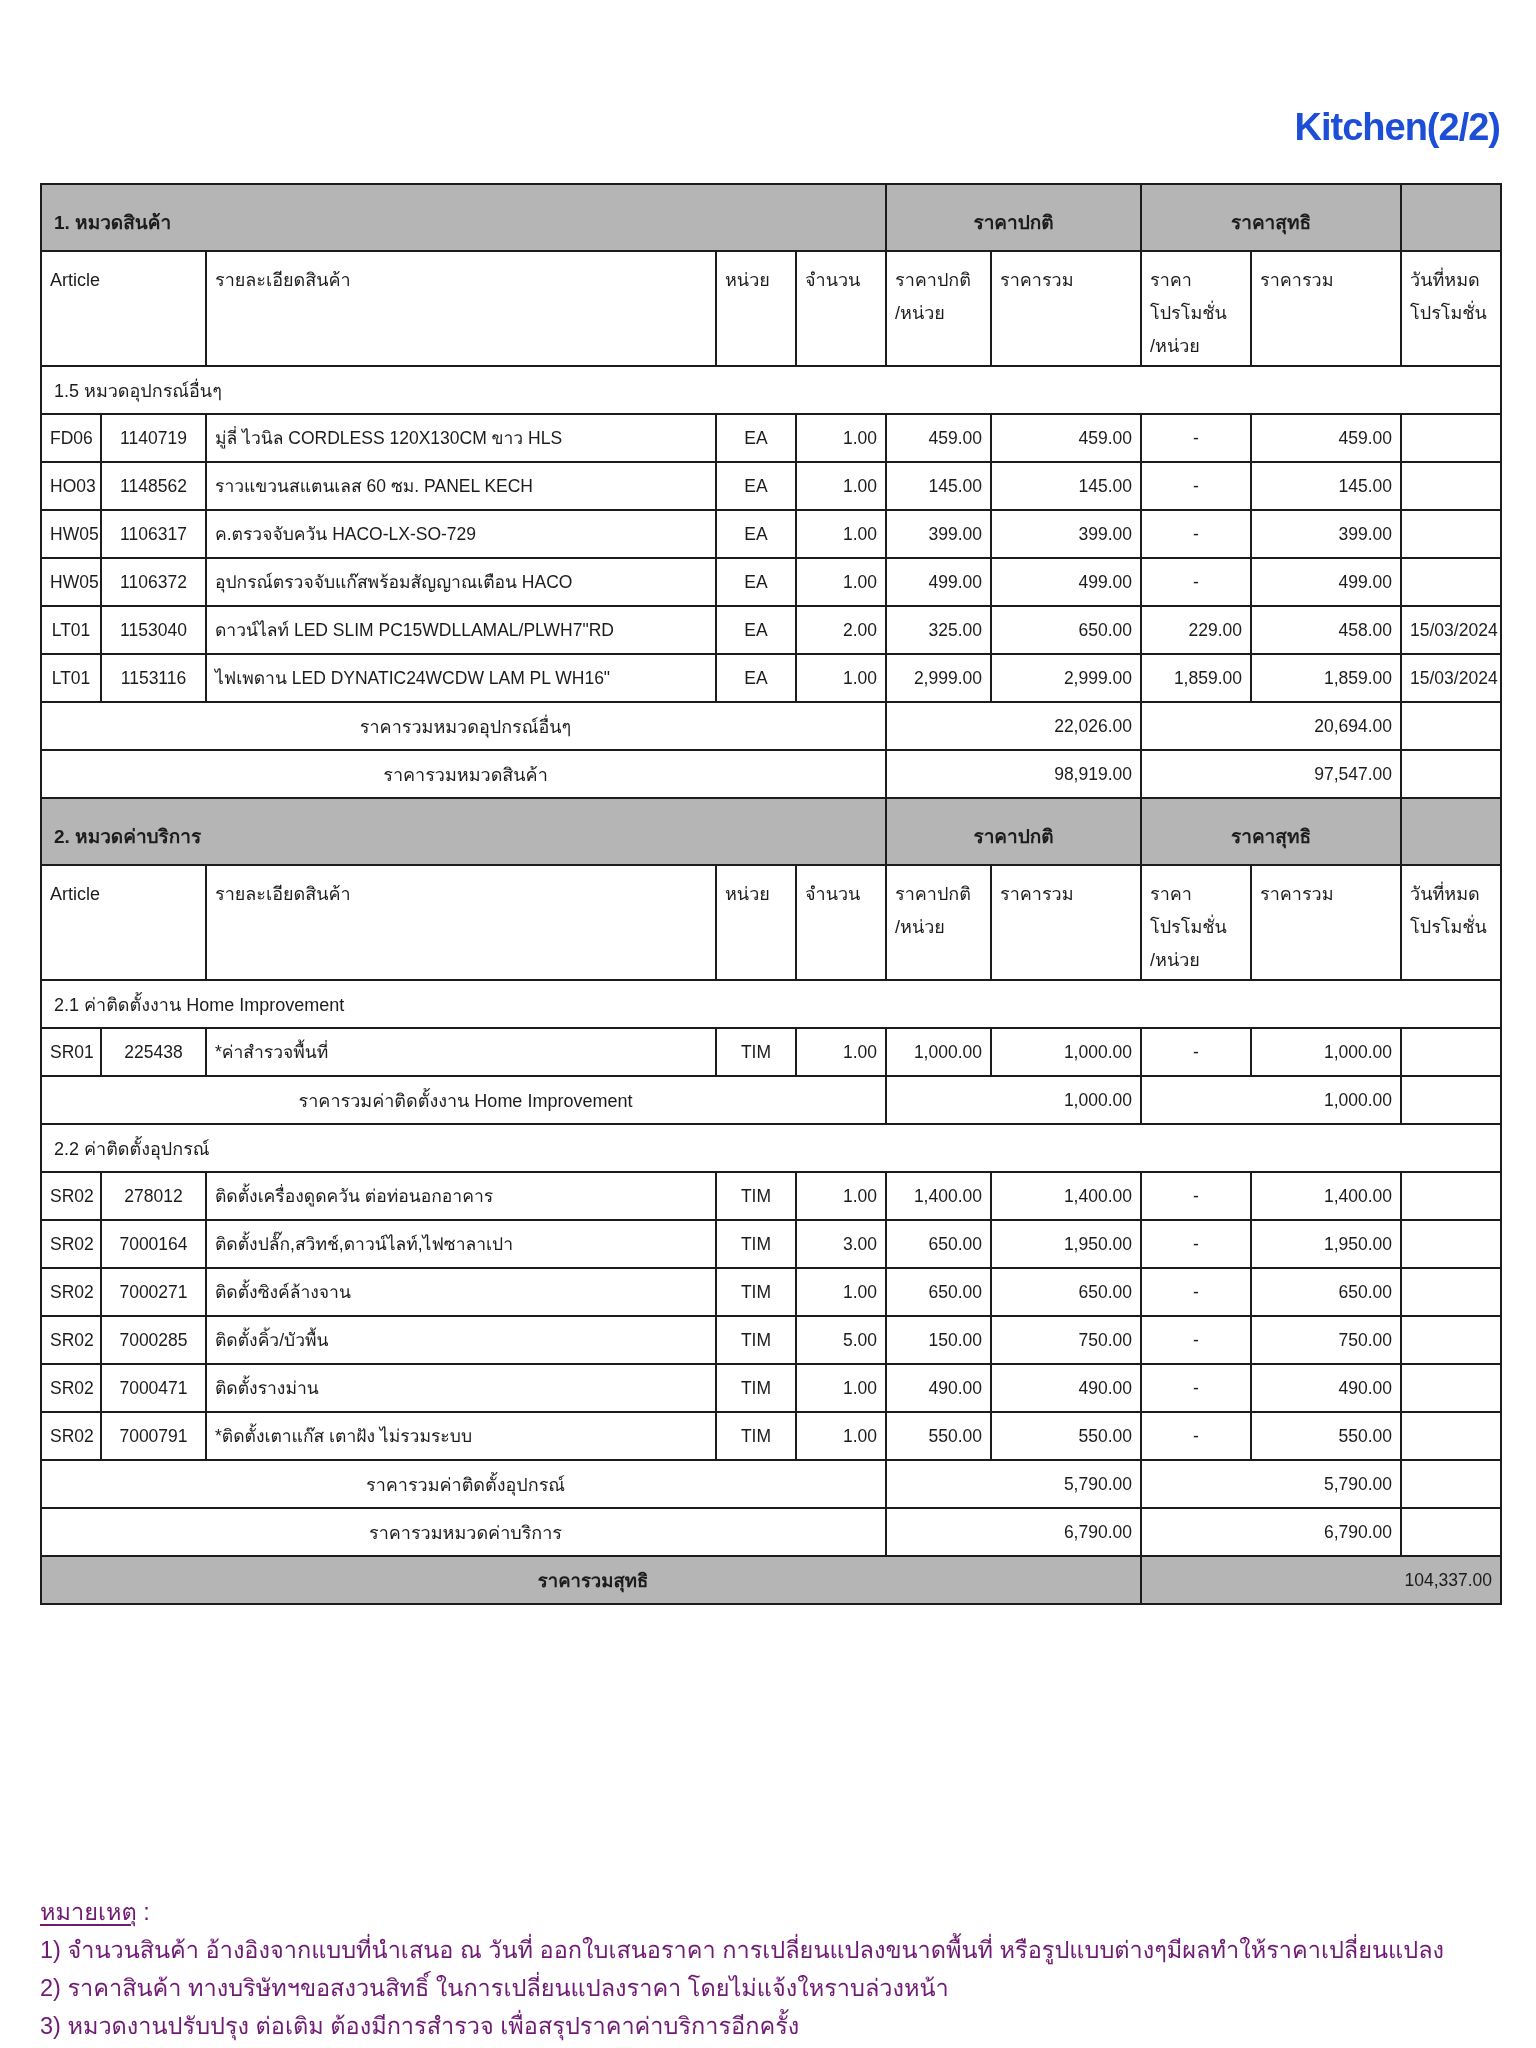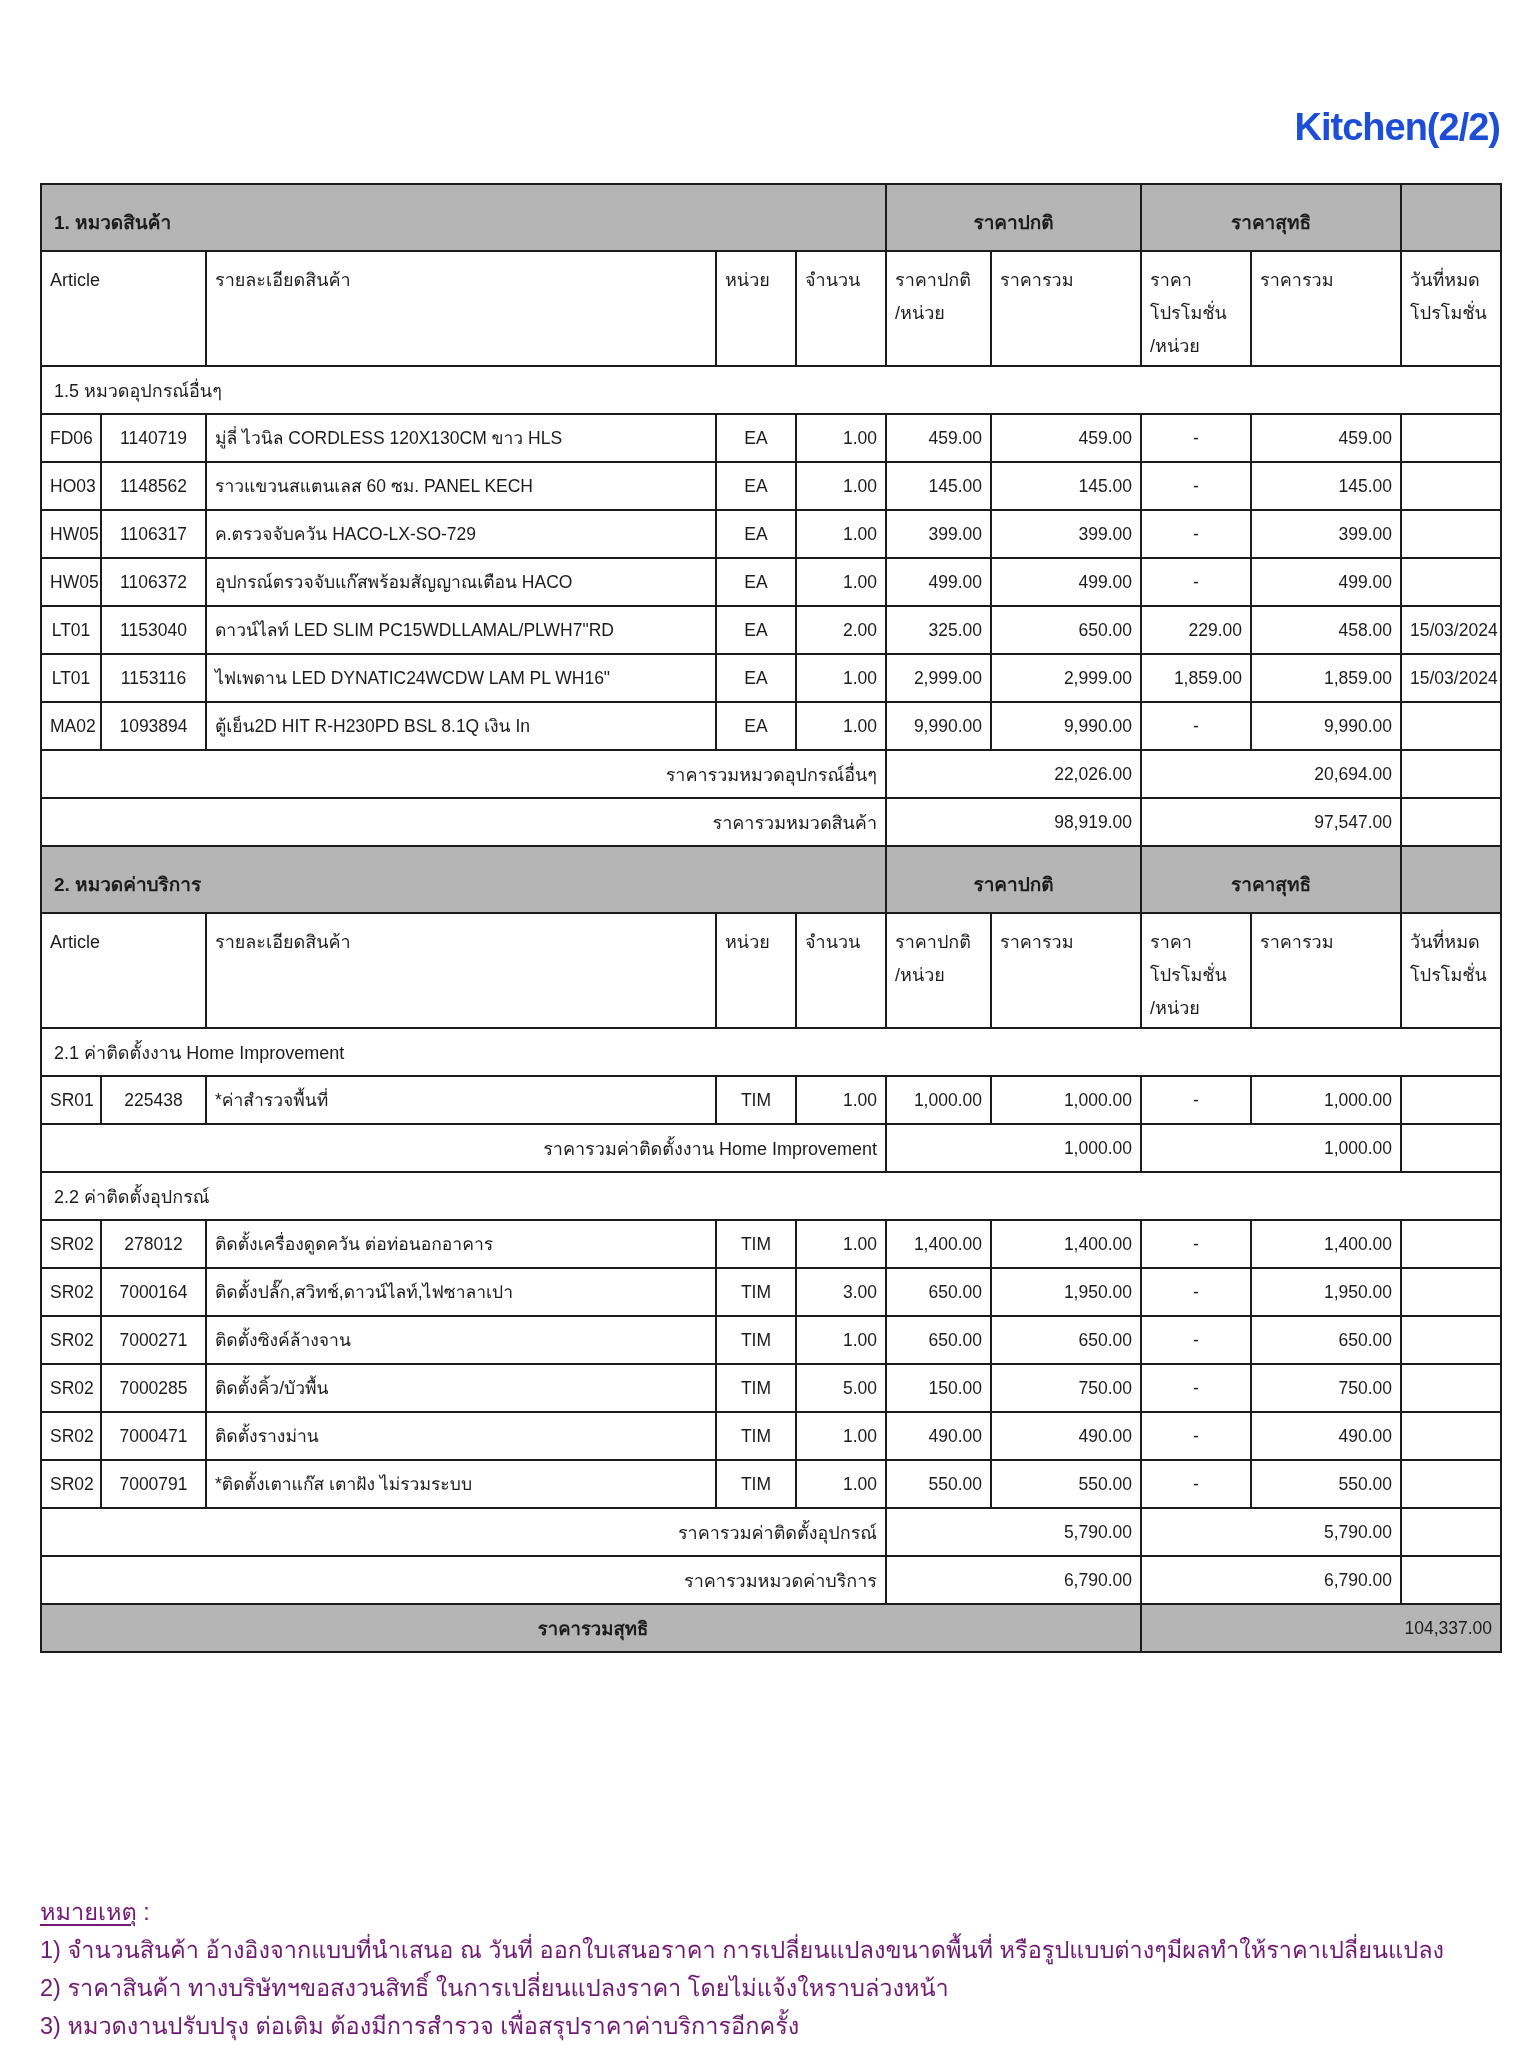--- a/index.html
+++ b/index.html
@@ -33,21 +33,21 @@
   tr.band td.band-col{text-align:center;}
   tr.heads{height:110px;}
   tr.heads td{
     vertical-align:top;padding-top:12px;text-align:left;
     font-size:18px;line-height:33px;
   }
   tr.section{height:48px;}
   tr.section td{text-align:left;padding-left:12px;font-size:18px;}
   tr.item{height:48px;}
   tr.subtotal{height:48px;}
-  tr.subtotal td.lbl{text-align:right;padding-left:12px;font-size:18px;}
+  tr.subtotal td.lbl{text-align:center;padding-left:12px;font-size:18px;}
   tr.grand{height:48px;}
   tr.grand td{background:var(--band,#b5b5b5);}
   tr.grand td.lbl{text-align:center;padding-left:12px;font-size:18.5px;font-weight:600;}
   td.al{text-align:left;}
   td.ac{text-align:center;}
   td.ar{text-align:right;}
   td.desc{text-align:left;padding-left:10px;}
   td.date{font-size:16.5px;text-align:left;padding:2px 2px;}
   .notes{
     position:absolute;left:40px;top:1893px;width:1460px;
@@ -172,32 +172,20 @@
           <td class="ac">1153116</td>
           <td class="desc">ไฟเพดาน LED DYNATIC24WCDW LAM PL WH16"</td>
           <td class="ac">EA</td>
           <td class="ar">1.00</td>
           <td class="ar">2,999.00</td>
           <td class="ar">2,999.00</td>
           <td class="ar">1,859.00</td>
           <td class="ar">1,859.00</td>
           <td class="date">15/03/2024</td>
         </tr>
-        <tr class="item">
-          <td class="ac">MA02</td>
-          <td class="ac">1093894</td>
-          <td class="desc">ตู้เย็น2D HIT R-H230PD BSL  8.1Q เงิน In</td>
-          <td class="ac">EA</td>
-          <td class="ar">1.00</td>
-          <td class="ar">9,990.00</td>
-          <td class="ar">9,990.00</td>
-          <td class="ac">-</td>
-          <td class="ar">9,990.00</td>
-          <td class="date"></td>
-        </tr>
         <tr class="subtotal">
           <td class="lbl" colspan="5">ราคารวมหมวดอุปกรณ์อื่นๆ</td>
           <td class="ar" colspan="2">22,026.00</td>
           <td class="ar" colspan="2">20,694.00</td>
           <td></td>
         </tr>
         <tr class="subtotal">
           <td class="lbl" colspan="5">ราคารวมหมวดสินค้า</td>
           <td class="ar" colspan="2">98,919.00</td>
           <td class="ar" colspan="2">97,547.00</td>

